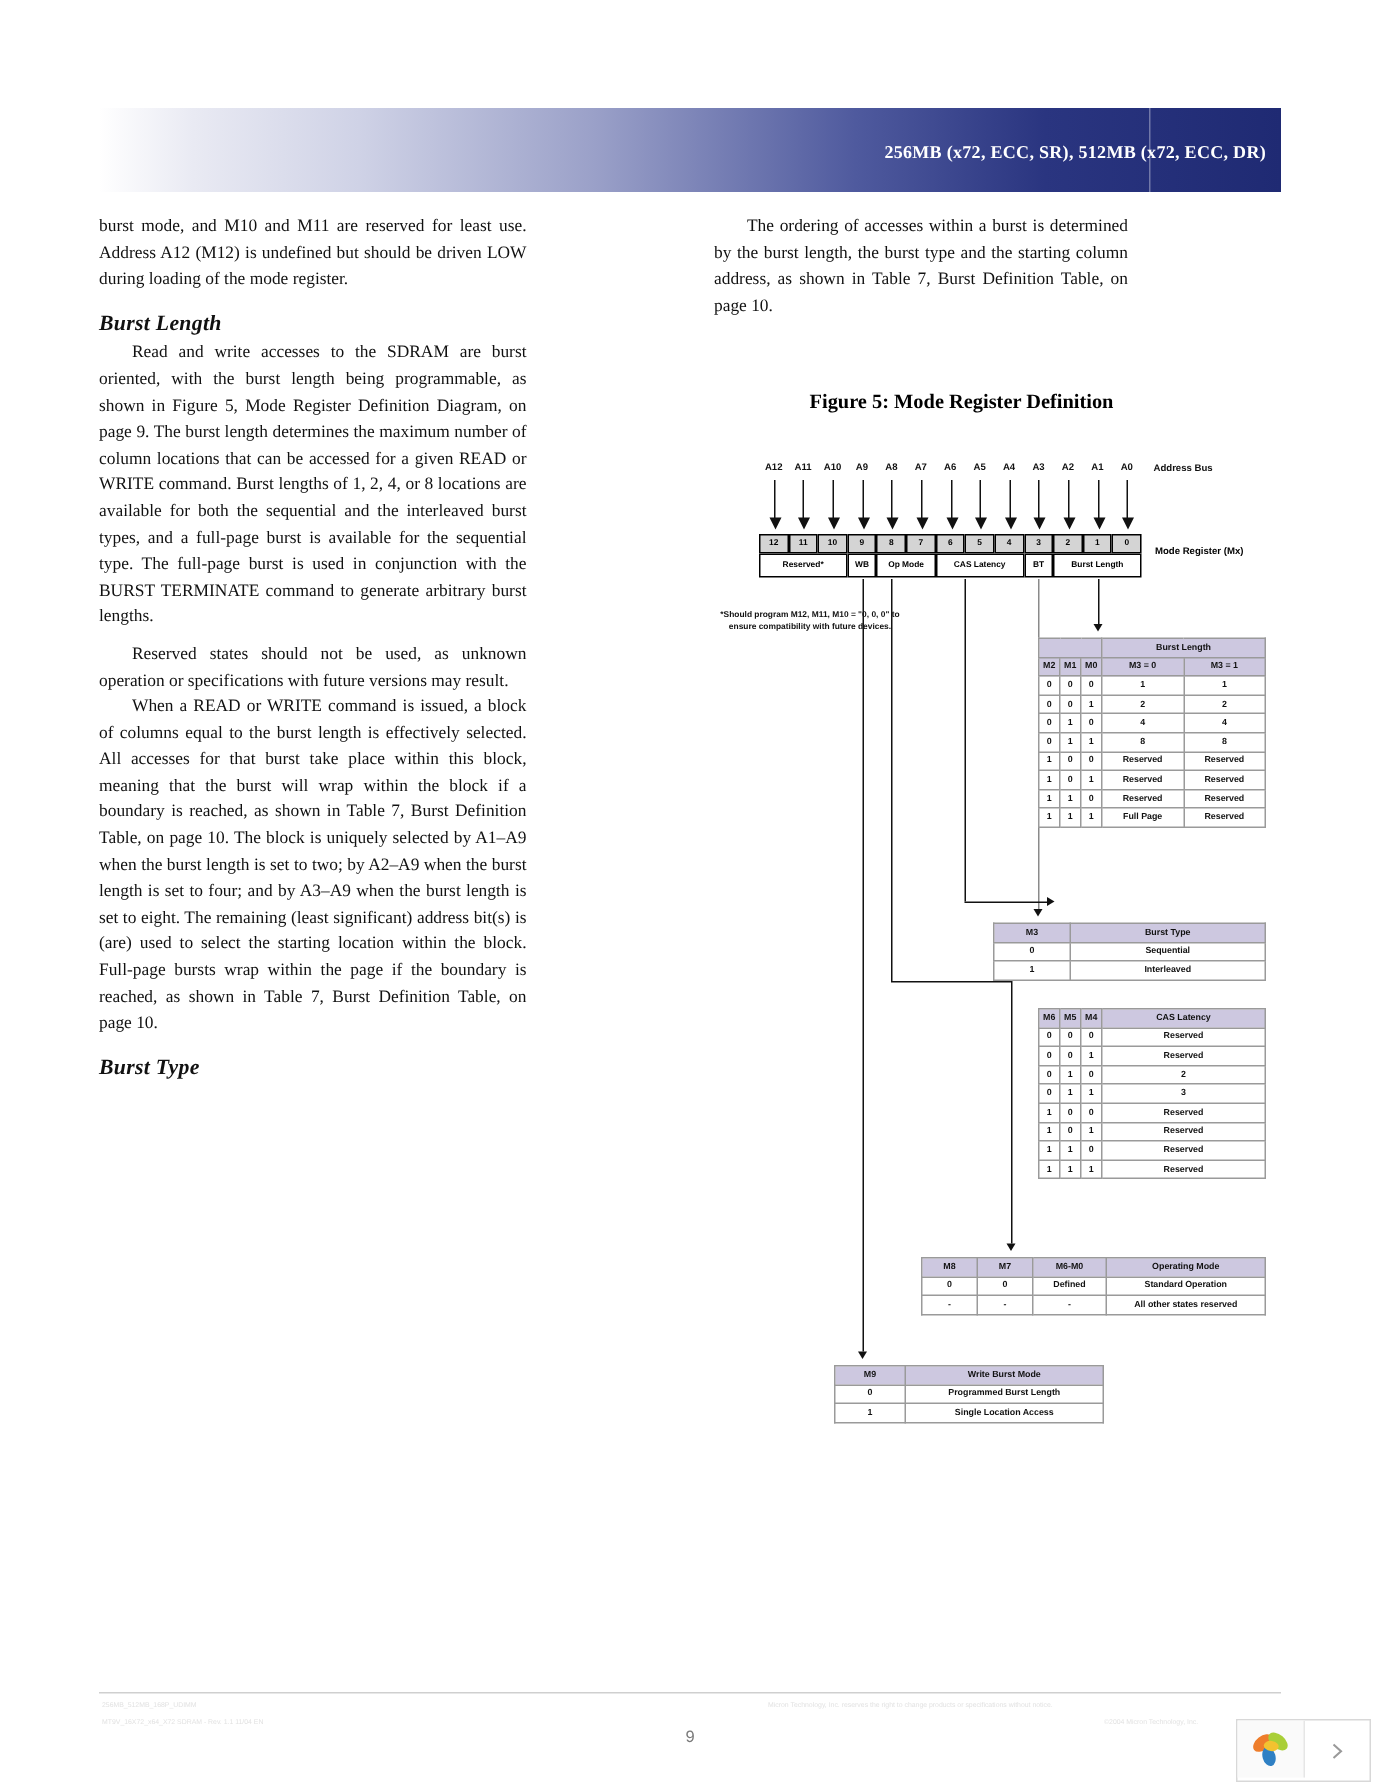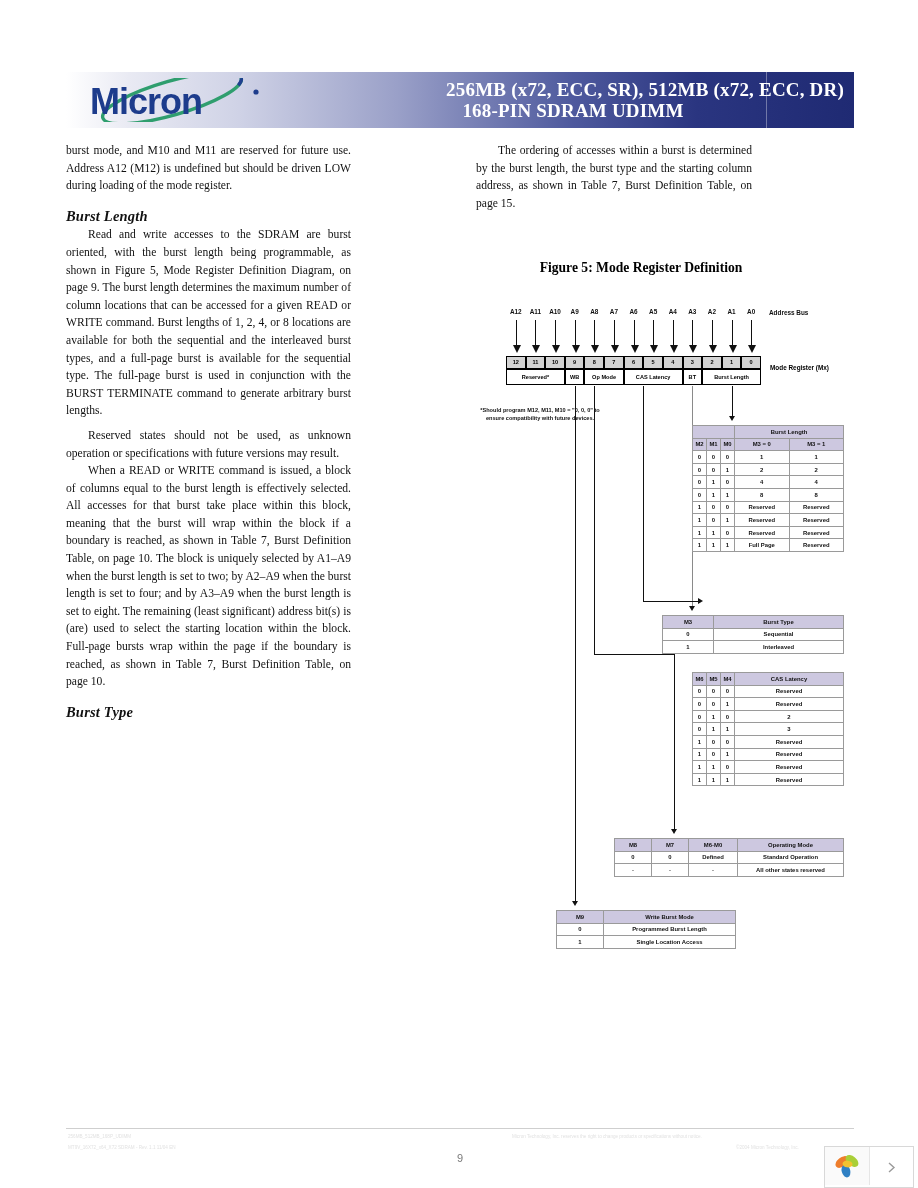--- a/index.html
+++ b/index.html
@@ -8,21 +8,21 @@
 
   
   #page{position:absolute;left:0;top:0;width:918px;height:1188px;background:#fff;}
 
   
   #banner{position:absolute;left:66px;top:72px;width:788px;height:56px;
           background:linear-gradient(to right,#ffffff 0%,#e9eaf3 8%,#cfd2e6 22%,#9aa0c8 42%,#4f5a9e 64%,#2a3580 80%,#1f2a73 100%);}
   #logo-wrap{position:absolute;left:0;top:2px;width:215px;height:52px;}
   #logo-svg{position:absolute;left:18px;top:4px;}
   #banner-titles{position:absolute;right:10px;top:7px;width:540px;text-align:right;color:#fff;}
-  .btitle{font-family:"Liberation Serif",serif;font-weight:bold;font-size:19px;letter-spacing:.2px;line-height:21px;}
+  .btitle{font-family:"Liberation Serif",serif;font-weight:bold;font-size:12px;letter-spacing:.2px;line-height:21px;margin-top:12px;}
   .btitle2{text-align:center;padding-right:2px;}
   #banner-seam{position:absolute;left:700px;top:0;width:1px;height:56px;background:rgba(255,255,255,.35);}
 
   
   .col{position:absolute;font-family:"Liberation Serif",serif;font-size:11.6px;line-height:17.6px;
        text-align:justify;color:#111;}
   #col-left{left:66px;top:142px;width:285px;}
   #col-right{left:476px;top:142px;width:276px;}
   .para{margin:0 0 0 0;text-indent:22px;}
   .para.noind{text-indent:0;}
@@ -92,48 +92,40 @@
   #nav-next{flex:1;display:flex;align-items:center;justify-content:center;
             font-family:"Liberation Sans",sans-serif;font-size:15px;color:#9a9a9a;}
 </style>
 </head>
 <body>
 
 <div id="page">
 
   <div id="banner">
     <div id="banner-seam"></div>
-    <div id="logo-wrap">
-      <svg id="logo-svg" width="180" height="44" viewBox="0 0 180 44">
-        <ellipse cx="88" cy="20" rx="72" ry="17" fill="none" stroke="#2f9e6e" stroke-width="3.4" transform="rotate(-16 88 20)"></ellipse>
-        <ellipse cx="88" cy="20" rx="72" ry="17" fill="none" stroke="#1f3f8f" stroke-width="3.4" transform="rotate(-16 88 20)" stroke-dasharray="120 300" stroke-dashoffset="112"></ellipse>
-        <text x="6" y="36" font-family="Liberation Sans, sans-serif" font-size="36" font-weight="bold" fill="#1d3c8c" letter-spacing="-1">Micron</text>
-        <circle cx="172" cy="14" r="2.6" fill="#1d3c8c"></circle>
-      </svg>
-    </div>
     <div id="banner-titles">
       <div class="btitle">256MB (x72, ECC, SR),  512MB (x72, ECC, DR)</div>
       <div class="btitle btitle2">168-PIN SDRAM UDIMM</div>
     </div>
   </div>
 
   <div class="col" id="col-left">
-    <p class="para noind">burst mode, and M10 and M11 are reserved for future use. Address A12 (M12) is undefined but should be driven LOW during loading of the mode register.</p>
+    <p class="para noind">burst mode, and M10 and M11 are reserved for least use. Address A12 (M12) is undefined but should be driven LOW during loading of the mode register.</p>
     <div class="gap"></div>
     <h2 class="sec">Burst Length</h2>
     <p class="para">Read and write accesses to the SDRAM are burst oriented, with the burst length being programmable, as shown in Figure 5, Mode Register Definition Diagram, on page 9. The burst length determines the maximum number of column locations that can be accessed for a given READ or WRITE command. Burst lengths of 1, 2, 4, or 8 locations are available for both the sequential and the interleaved burst types, and a full-page burst is available for the sequential type. The full-page burst is used in conjunction with the BURST TERMINATE command to generate arbitrary burst lengths.</p>
     <div class="gap-s"></div>
     <p class="para">Reserved states should not be used, as unknown operation or specifications with future versions may result.</p>
     <p class="para">When a READ or WRITE command is issued, a block of columns equal to the burst length is effectively selected. All accesses for that burst take place within this block, meaning that the burst will wrap within the block if a boundary is reached, as shown in Table 7, Burst Definition Table, on page 10. The block is uniquely selected by A1–A9 when the burst length is set to two; by A2–A9 when the burst length is set to four; and by A3–A9 when the burst length is set to eight. The remaining (least significant) address bit(s) is (are) used to select the starting location within the block. Full-page bursts wrap within the page if the boundary is reached, as shown in Table 7, Burst Definition Table, on page 10.</p>
     <div class="gap"></div>
     <h2 class="sec">Burst Type</h2>
   </div>
 
   <div class="col" id="col-right">
-    <p class="para">The ordering of accesses within a burst is determined by the burst length, the burst type and the starting column address, as shown in Table 7, Burst Definition Table, on page 15.</p>
+    <p class="para">The ordering of accesses within a burst is determined by the burst length, the burst type and the starting column address, as shown in Table 7, Burst Definition Table, on page 10.</p>
   </div>
 
   <div id="fig-title">
     <span>Figure 5:  Mode Register Definition</span>
   </div>
 
   <div id="diagram">
 
     <div id="abus">
         <div class="abus-label" style="left: 35.8077px; top: 8px;">A12</div>

